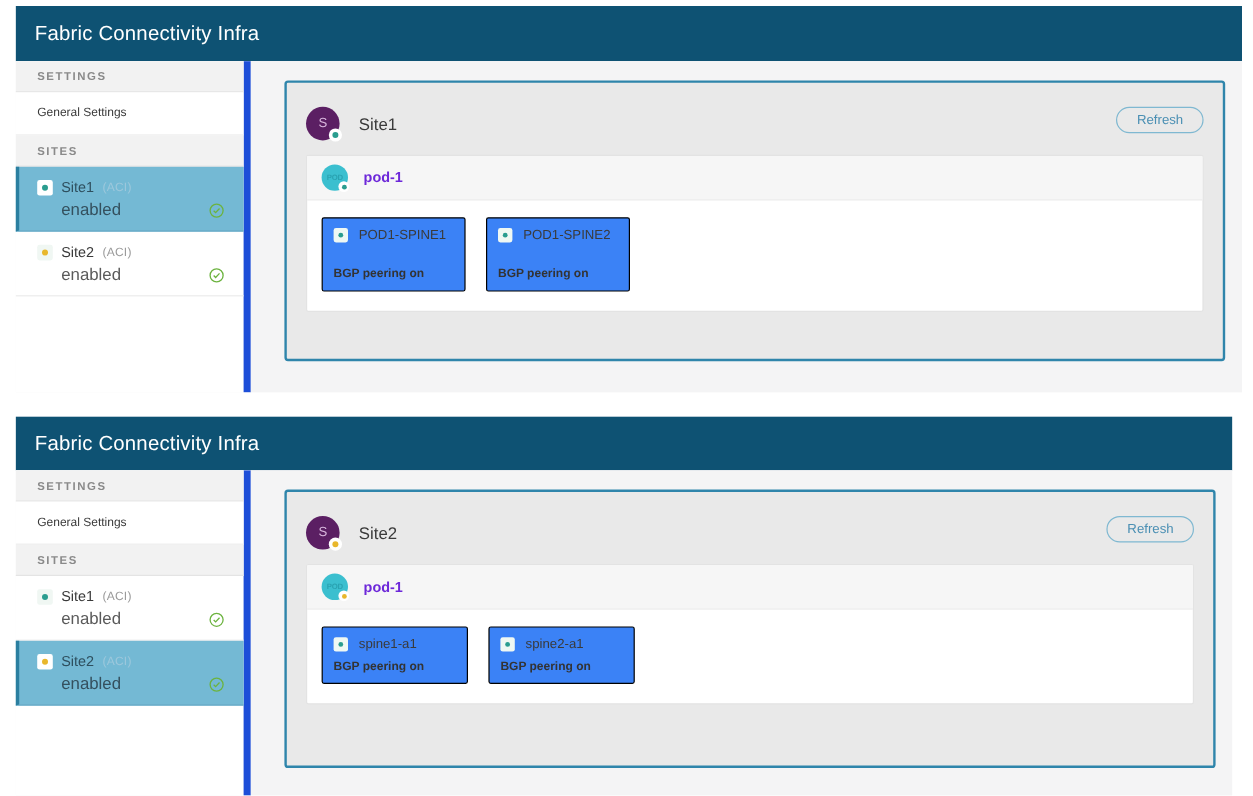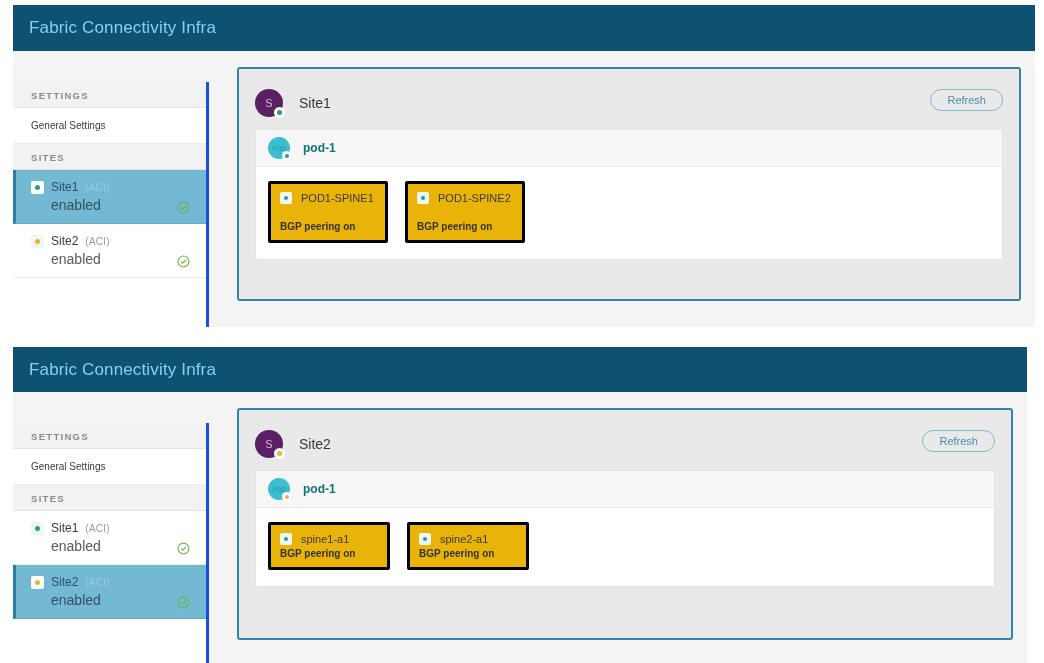--- a/index.html
+++ b/index.html
@@ -28,42 +28,41 @@
   .app-header {
     height: 46px;
     background: #0e5273;
     display: flex;
     align-items: center;
     padding-left: 16px;
     box-sizing: border-box;
   }
   #panel-2 .app-header { height: 45px; }
   .app-title {
-    color: #7dd3fc;
+    color: #ffffff;
     font-size: 17px;
     font-weight: 400;
     letter-spacing: 0.15px;
   }
 
   
   .panel-body {
     display: flex;
     height: calc(100% - 46px);
     background: #f4f4f5;
   }
   #panel-2 .panel-body { height: calc(100% - 45px); }
 
   
   .sidebar {
     width: 196px;
     min-width: 196px;
     background: #ffffff;
-    border-right: 3px solid #1d4ed8;
-    box-sizing: border-box;
-    margin-top: 31px;
+    border-right: 6px solid #1d4ed8;
+    box-sizing: border-box;
   }
   .section-head {
     background: #f2f2f2;
     border-bottom: 1px solid #e4e4e4;
     color: #8a8a8a;
     font-size: 9.5px;
     letter-spacing: 1.3px;
     font-weight: 600;
     padding: 8px 0 8px 18px;
     text-transform: uppercase;
@@ -224,33 +223,33 @@
     background: #f6f6f6;
     border-bottom: 1px solid #ededed;
     display: flex;
     align-items: center;
     gap: 13px;
     padding: 7px 12px;
   }
   .pod-name {
     font-size: 12px;
     font-weight: 700;
-    color: #0f766e;
+    color: #6d28d9;
   }
   .node-row {
     display: flex;
     gap: 17px;
     padding: 14px 12px 16px 12px;
   }
   .node-card {
     width: 120px;
     height: 62px;
-    border: 3px solid #000000;
+    border: 1px solid #000000;
     border-radius: 2px;
-    background: #eab308;
+    background: #3b82f6;
     box-sizing: border-box;
     padding: 8px 9px;
     position: relative;
   }
   #panel-2 .node-card { width: 122px; height: 48px; }
   .node-head {
     display: flex;
     align-items: center;
     gap: 9px;
   }

